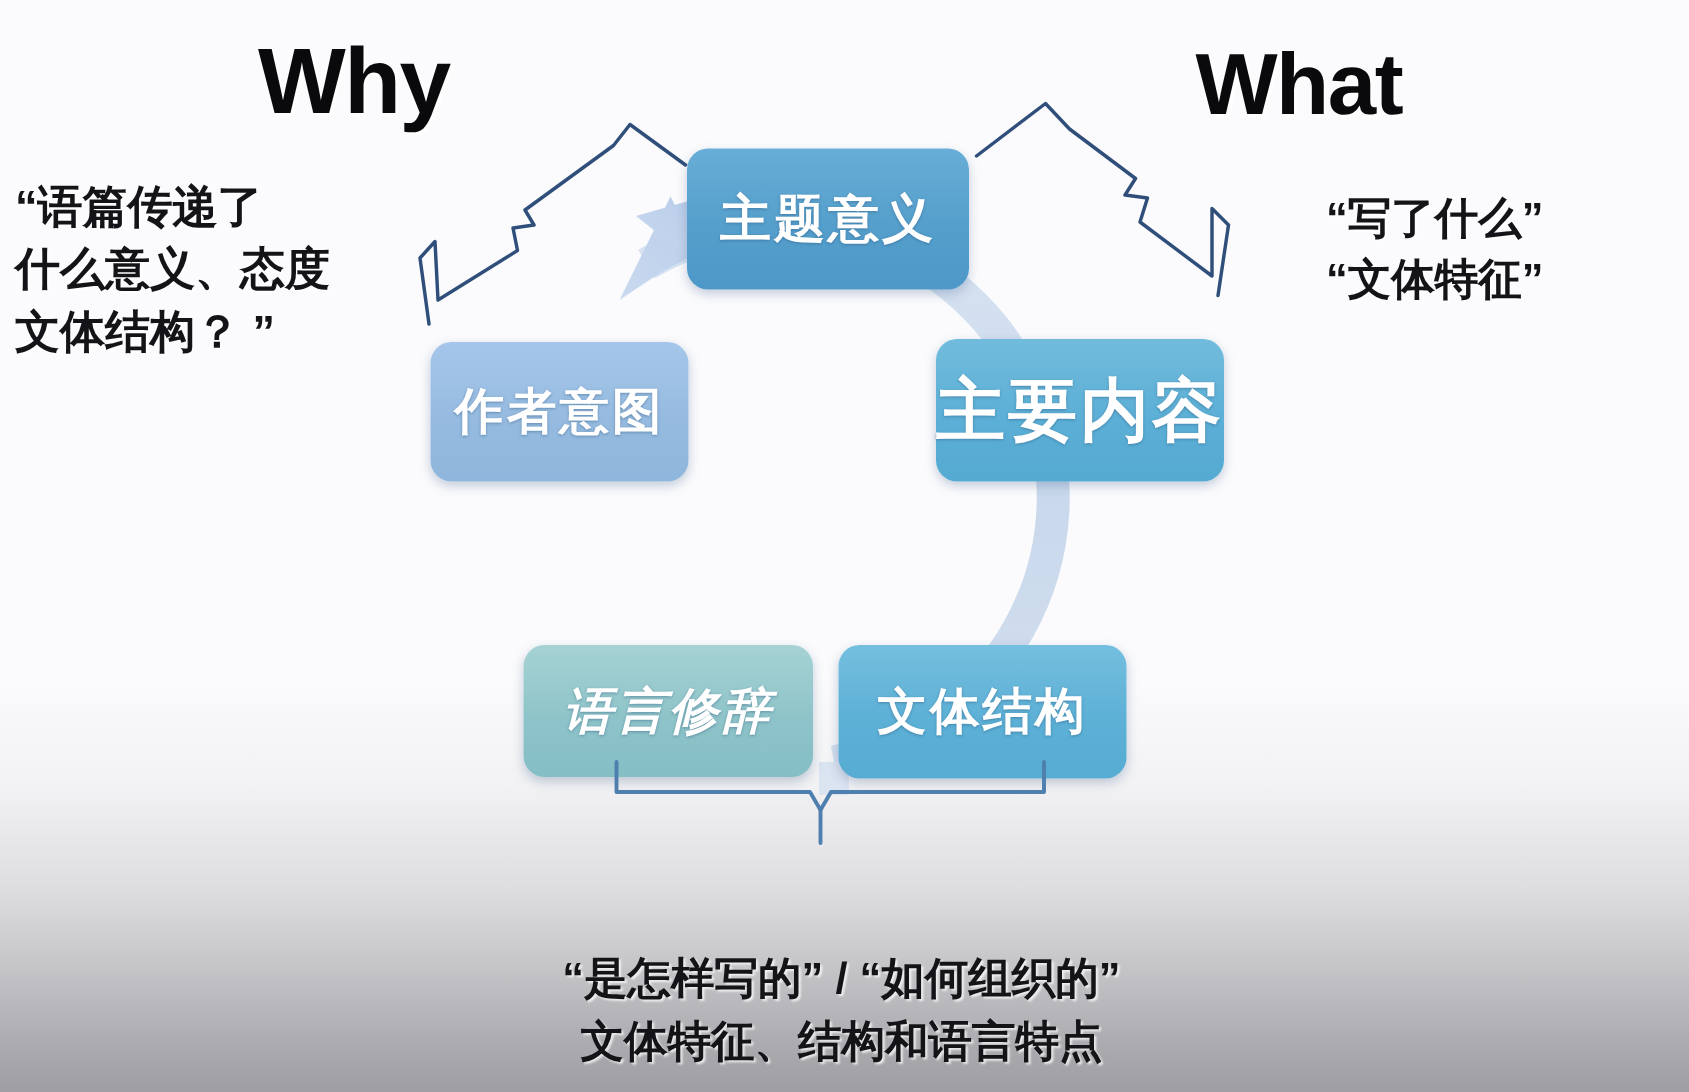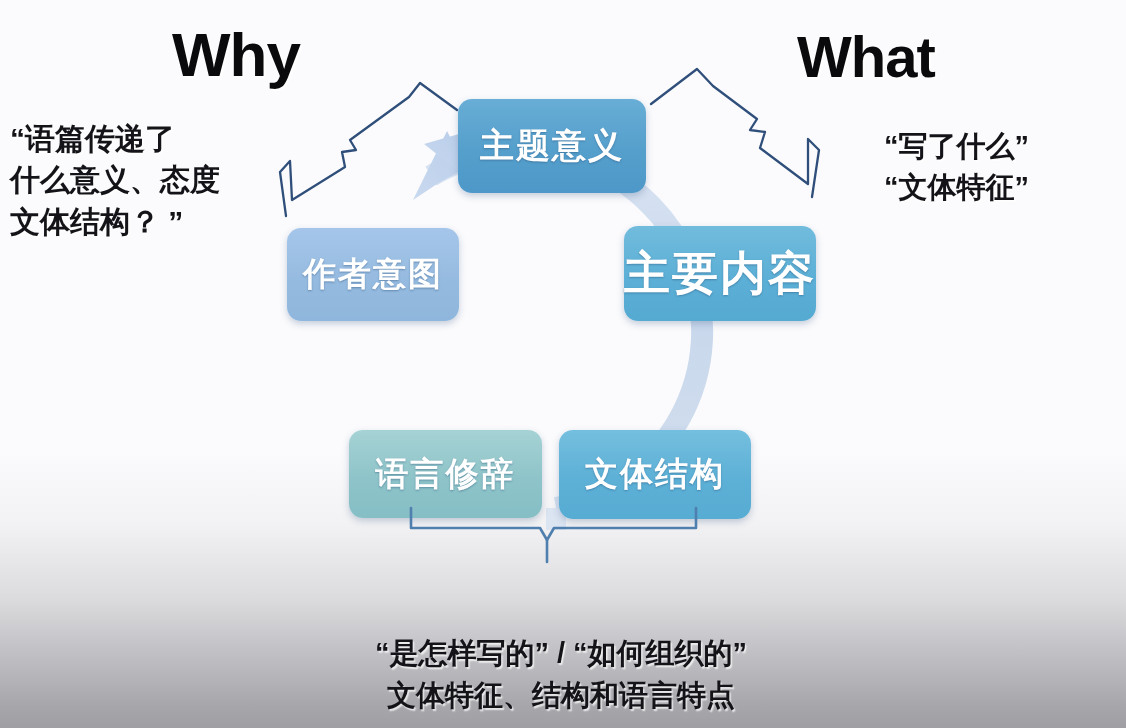--- a/index.html
+++ b/index.html
@@ -111,20 +111,21 @@
     left: 624px; top: 226px;
     width: 192px; height: 95px;
     font-size: 46px;
     background: linear-gradient(to bottom, #71bcdd 0%, #5cafd6 55%, #55aad2 100%);
   }
   #node-rhetoric {
     left: 349px; top: 430px;
     width: 193px; height: 88px;
     font-size: 33px;
     background: linear-gradient(to bottom, #a6d2d4 0%, #8ec4c9 55%, #85bec5 100%);
+    font-style: italic;
   }
   #node-structure {
     left: 559px; top: 430px;
     width: 192px; height: 89px;
     font-size: 33px;
     background: linear-gradient(to bottom, #74bfdf 0%, #5db0d6 55%, #57acd3 100%);
   }
 </style>
 </head>
 <body>

